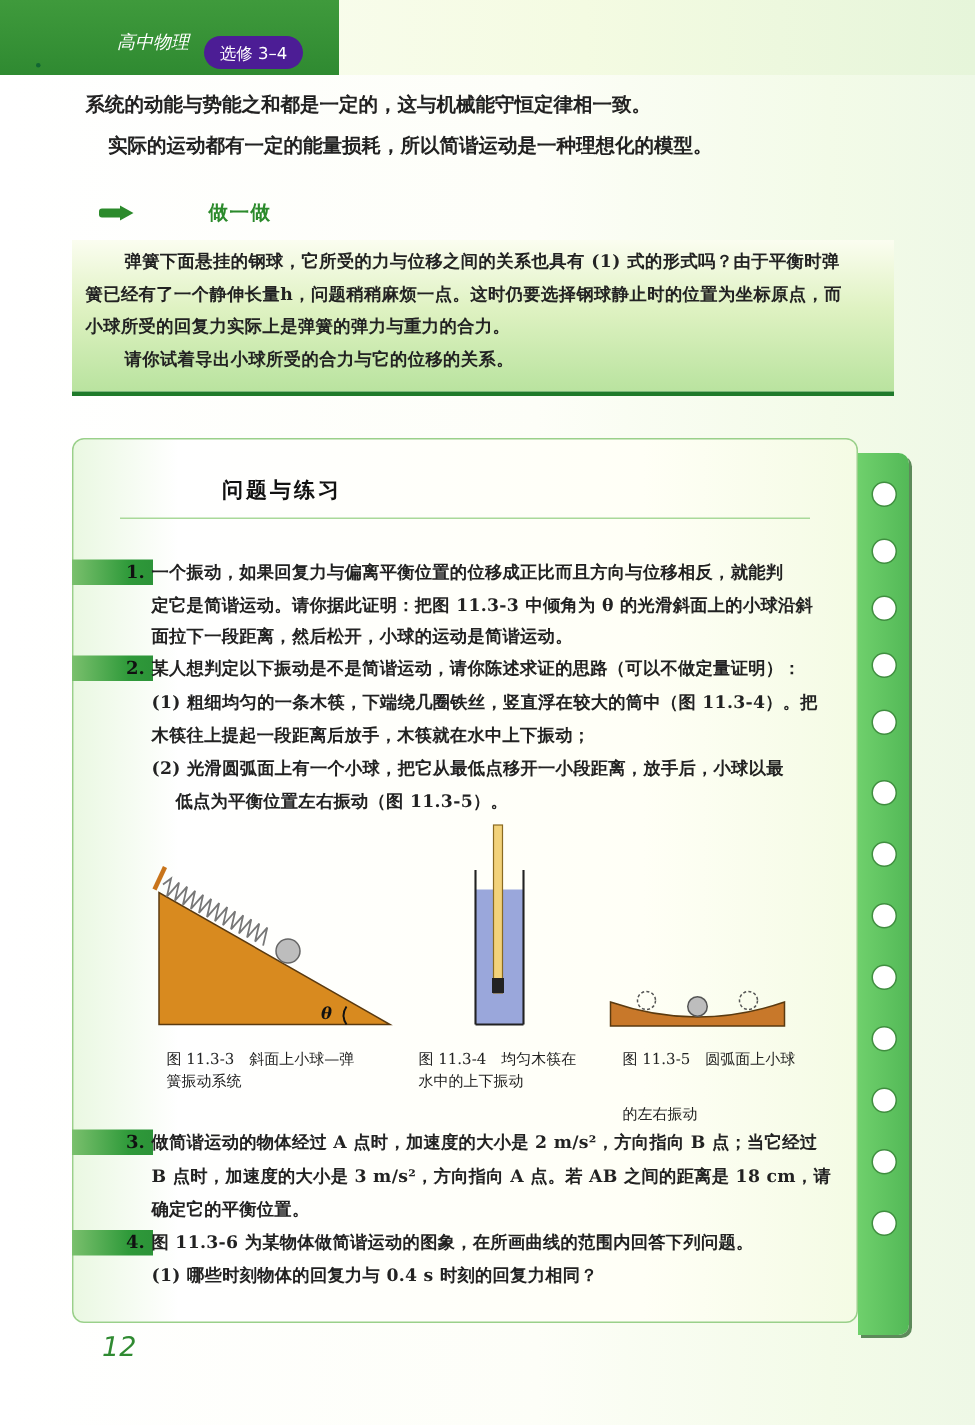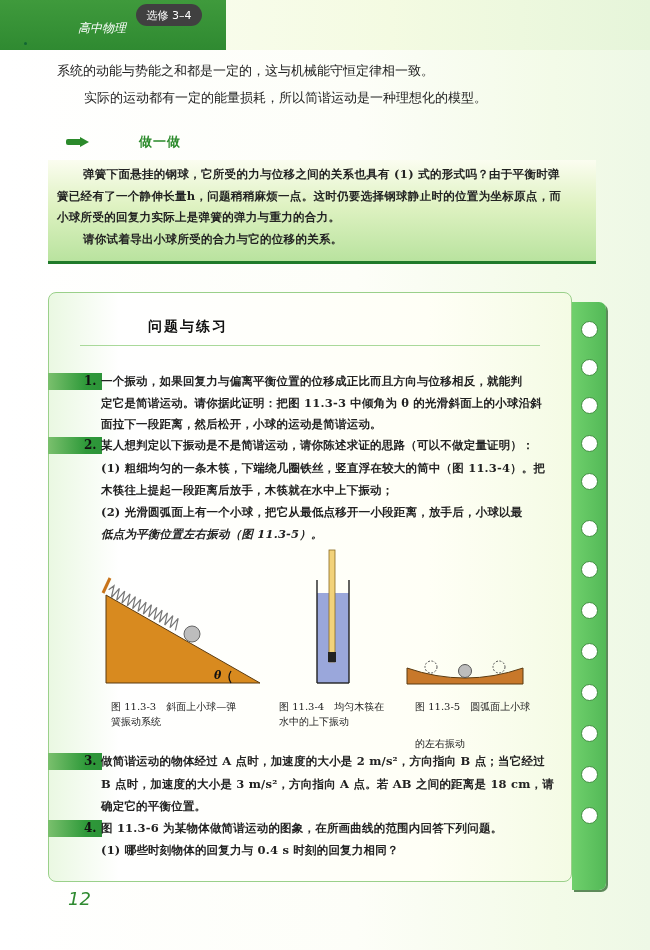--- a/index.html
+++ b/index.html
@@ -16,30 +16,30 @@
   }
   .header-green {
     position: absolute; left: 0; top: 0; width: 226px; height: 50px;
     background: linear-gradient(180deg, #3f9a3c 0%, #2f8a31 100%);
   }
   .header-title {
     position: absolute; left: 78px; top: 20px;
     font-family: "DejaVu Sans", sans-serif; font-size: 12px; color: #ffffff; font-style: italic;
   }
   .header-pill {
-    position: absolute; left: 136px; top: 4px; width: 66px; height: 22px;
-    border-radius: 11px; background: #404040;
+    position: absolute; left: 136px; top: 24px; width: 66px; height: 22px;
+    border-radius: 11px; background: #4c1d95;
     font-family: "DejaVu Sans", sans-serif; font-size: 11px; color: #ffffff;
     display: flex; align-items: center; justify-content: center;
   }
   .header-dot { position: absolute; left: 24px; top: 42px; width: 3px; height: 3px; border-radius: 50%; background: #163; }
 
   .para {
     position: absolute; font-size: 13px; line-height: 20px; white-space: nowrap;
-    font-weight: normal; color: #222;
+    font-weight: bold; color: #222;
   }
 
   .doit-head { position: absolute; left: 66px; top: 133px; display: flex; align-items: center; gap: 43px; }
   .arrow-icon { width: 24px; height: 10px; position: relative; margin-right: 6px; }
   .arrow-icon .shaft { position: absolute; left: 0; top: 2px; width: 16px; height: 6px; background: #2b8a2b; border-radius: 2px; }
   .arrow-icon .head { position: absolute; left: 14px; top: 0; width: 0; height: 0;
     border-top: 5px solid transparent; border-bottom: 5px solid transparent; border-left: 9px solid #2b8a2b; }
   .doit-label { font-family: "DejaVu Sans", sans-serif; font-weight: bold; font-size: 13px; color: #2b8a2b; letter-spacing: 1px; }
 
   .doit-box {
@@ -88,21 +88,21 @@
 </head>
 <body>
 
 <div class="header-band"></div>
 <div class="header-green"></div>
 <div class="header-dot"></div>
 <div class="header-title">高中物理</div>
 <div class="header-pill">选修 3–4</div>
 
 <div class="para" style="left:57px; top:61px;">系统的动能与势能之和都是一定的，这与机械能守恒定律相一致。</div>
-<div class="para" style="left:84px; top:88px;">实际的运动都有一定的能量损耗，所以简谐运动是一种理想化的模型。</div>
+<div class="para" style="left:72px; top:88px;">实际的运动都有一定的能量损耗，所以简谐运动是一种理想化的模型。</div>
 
 <div class="doit-head">
   <span class="arrow-icon">
     <span class="shaft"></span>
       <span class="head"></span>
   </span>
   <span class="doit-label">做一做</span>
 </div>
 <div class="doit-box"></div>
 <div class="doit-text" style="left:83px; top:164px;">弹簧下面悬挂的钢球，它所受的力与位移之间的关系也具有 (1) 式的形式吗？由于平衡时弹</div>
@@ -135,21 +135,21 @@
 <div class="qtext" style="left:101px; top:371px;">一个振动，如果回复力与偏离平衡位置的位移成正比而且方向与位移相反，就能判</div>
 <div class="qtext" style="left:101px; top:393px;">定它是简谐运动。请你据此证明：把图 11.3-3 中倾角为 θ 的光滑斜面上的小球沿斜</div>
 <div class="qtext" style="left:101px; top:414px;">面拉下一段距离，然后松开，小球的运动是简谐运动。</div>
 
 <div class="qnum-bar" style="top:437px;"></div>
 <div class="qnum" style="left:84px; top:438px;">2.</div>
 <div class="qtext" style="left:101px; top:435px;">某人想判定以下振动是不是简谐运动，请你陈述求证的思路（可以不做定量证明）：</div>
 <div class="qtext" style="left:101px; top:458px;">(1) 粗细均匀的一条木筷，下端绕几圈铁丝，竖直浮在较大的筒中（图 11.3-4）。把</div>
 <div class="qtext" style="left:101px; top:480px;">木筷往上提起一段距离后放手，木筷就在水中上下振动；</div>
 <div class="qtext" style="left:101px; top:502px;">(2) 光滑圆弧面上有一个小球，把它从最低点移开一小段距离，放手后，小球以最</div>
-<div class="qtext" style="left:101px; top:524px;font-style:italic;">低点为平衡位置左右振动（图 11.3-5）。</div>
+<div class="qtext" style="left:117px; top:524px;">低点为平衡位置左右振动（图 11.3-5）。</div>
 
 <svg style="position:absolute; left:100px; top:575px;" width="170" height="115">
   <polygon points="6,20 6,108 160,108" fill="#d88a1f" stroke="#5a3a10" stroke-width="1"></polygon>
   <line x1="3" y1="18" x2="10" y2="3" stroke="#c8741a" stroke-width="3"></line>
   <g>
     <path d="M10,12 l3,-6 l3,12 l3,-12 l3,12 l3,-12 l3,12 l3,-12 l3,12 l3,-12 l3,12 l3,-12 l3,12 l3,-12 l3,12 l3,-12 l3,12 l3,-12 l3,12 l3,-12 l3,12 l3,-12 l3,12 l3,-12 l3,12 l3,-12 l3,12" fill="none" stroke="#777" stroke-width="1.2" transform="rotate(27 10 12) translate(0,3)"></path>
   </g>
   <circle cx="92" cy="59" r="8" fill="#bdbdbd" stroke="#666" stroke-width="1"></circle>
   <text x="114" y="104" font-size="11" font-style="italic" font-weight="bold" fill="#111" font-family="DejaVu Serif, serif">θ</text>
   <path d="M131,96 q-4,6 0,12" fill="none" stroke="#111" stroke-width="1.3"></path>

